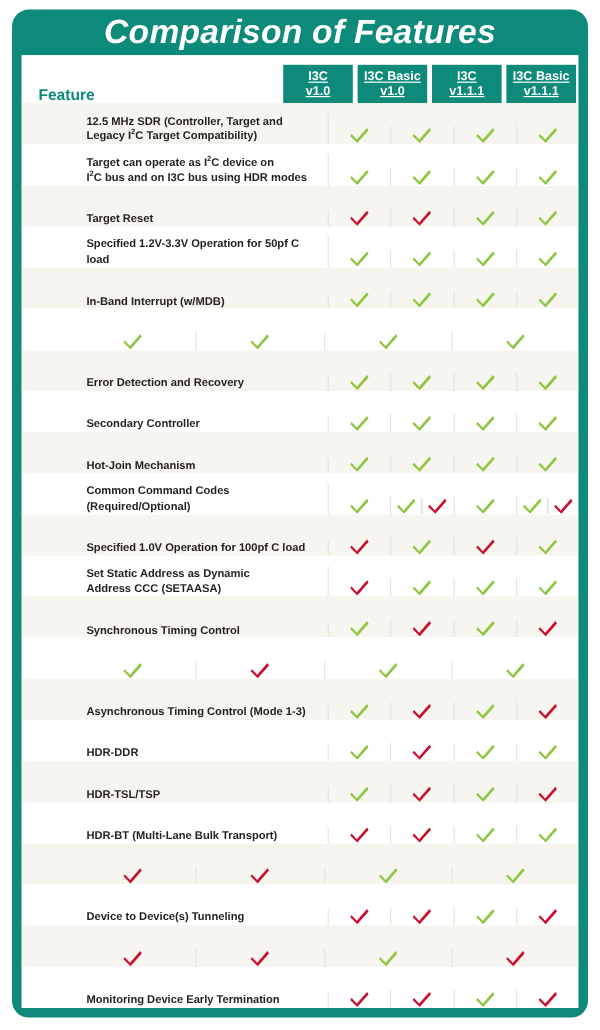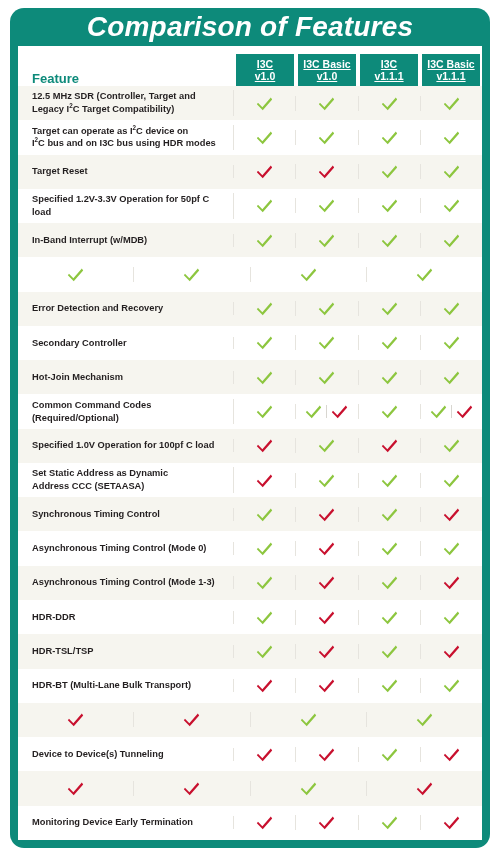--- a/index.html
+++ b/index.html
@@ -69,24 +69,25 @@
     font-size:10.5px;
     font-weight:bold;
     line-height:1.15;
     text-align:center;
     text-decoration:underline;
   }
   
   .tbody{flex:1 1 auto;display:flex;flex-direction:column;}
   .row{
     display:flex;
-    align-items:center;
+    align-items:flex-end;
     flex:1 1 0;
     min-height:0;
     background:#ffffff;
+    padding-left:40px;
   }
   .row.alt{background:#f6f5ef;}
   .cell-feature{
     width:216px;
     flex:0 0 auto;
     box-sizing:border-box;
     padding:0 8px 0 14px;
     display:flex;
     align-items:center;
     font-size:9.3px;
@@ -613,25 +614,20 @@
           </div>
           <div class="cell-mark">
             <span class="mark">
               <svg viewBox="0 0 20 18" xmlns="http://www.w3.org/2000/svg">
                 <path d="M2.2 8.0 L7.4 13.6 L17.6 1.9 L19.2 4.2 L7.9 17.0 L0.8 9.9 Z" fill="#c8102e"></path>
               </svg>
             </span>
           </div>
         </div>
         <div class="row">
-          <div class="cell-feature">
-            <div>
-              <span>Asynchronous Timing Control (Mode 0)</span>
-            </div>
-          </div>
           <div class="cell-mark">
             <span class="mark">
               <svg viewBox="0 0 20 18" xmlns="http://www.w3.org/2000/svg">
                 <path d="M2.2 8.0 L7.4 13.6 L17.6 1.9 L19.2 4.2 L7.9 17.0 L0.8 9.9 Z" fill="#8dc63f"></path>
               </svg>
             </span>
           </div>
           <div class="cell-mark">
             <span class="mark">
               <svg viewBox="0 0 20 18" xmlns="http://www.w3.org/2000/svg">

